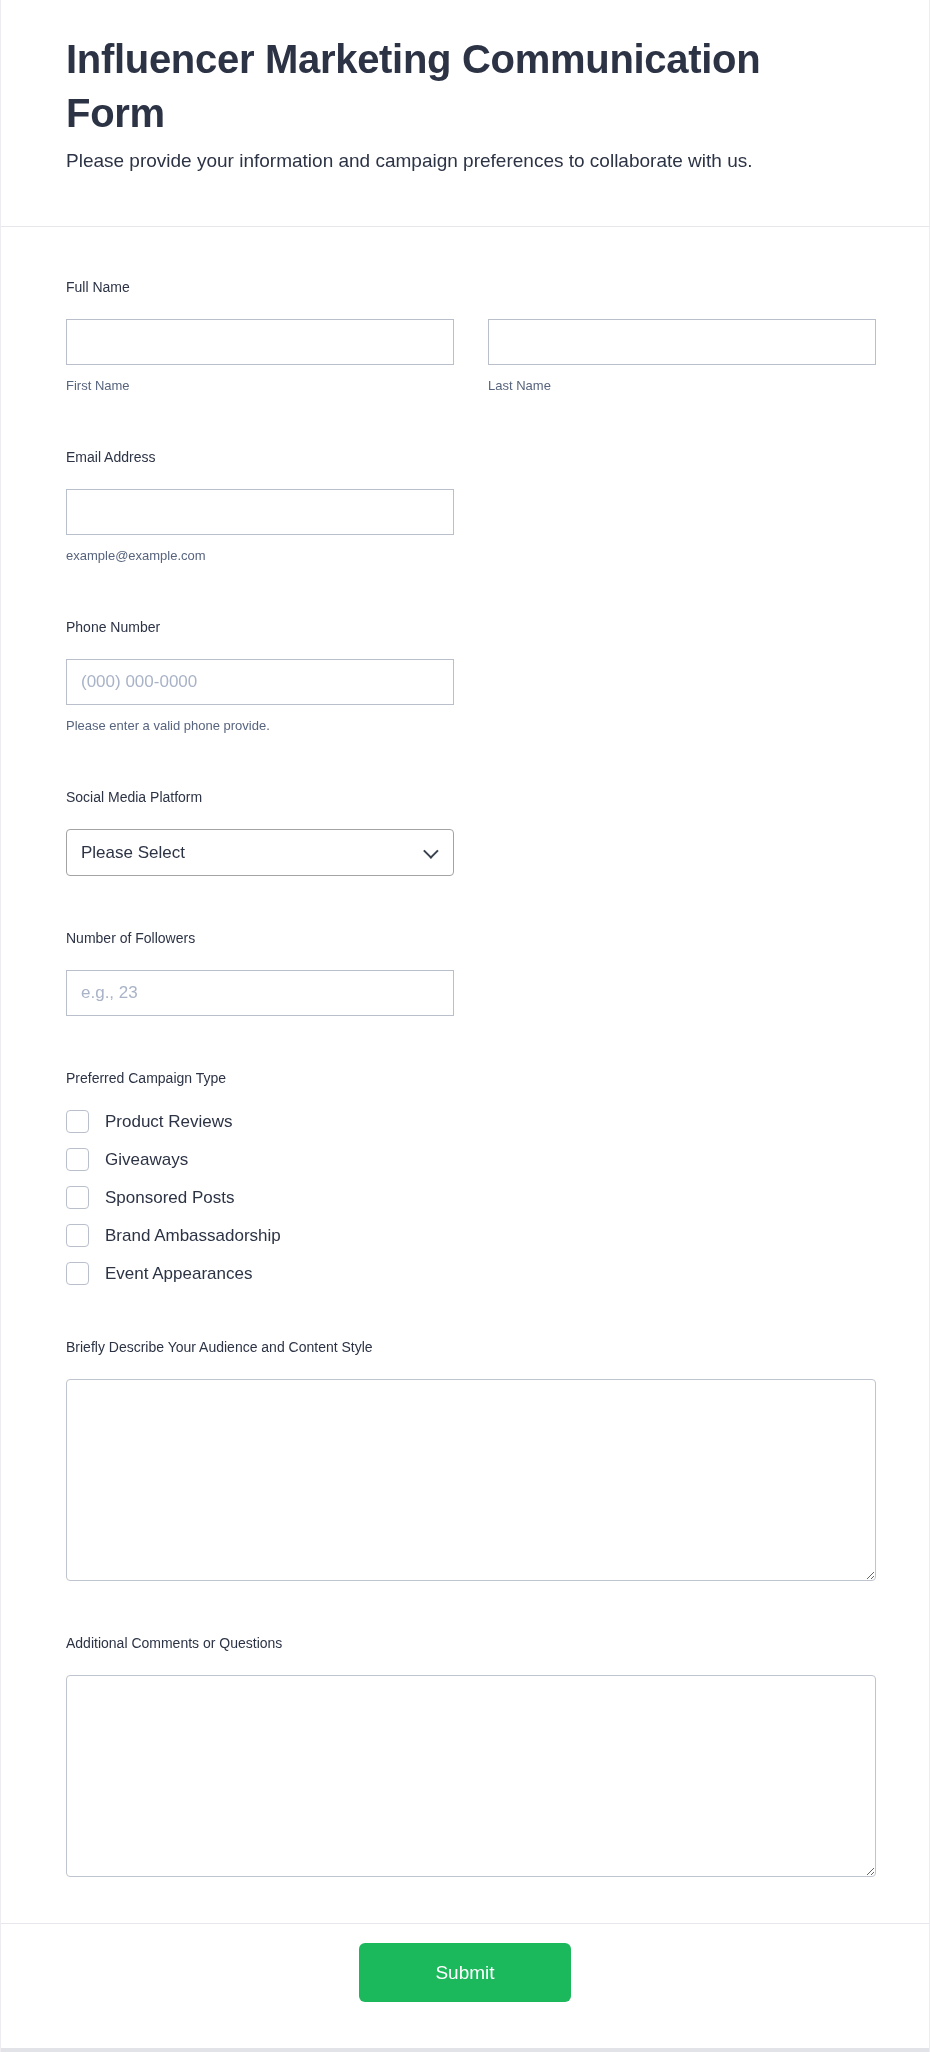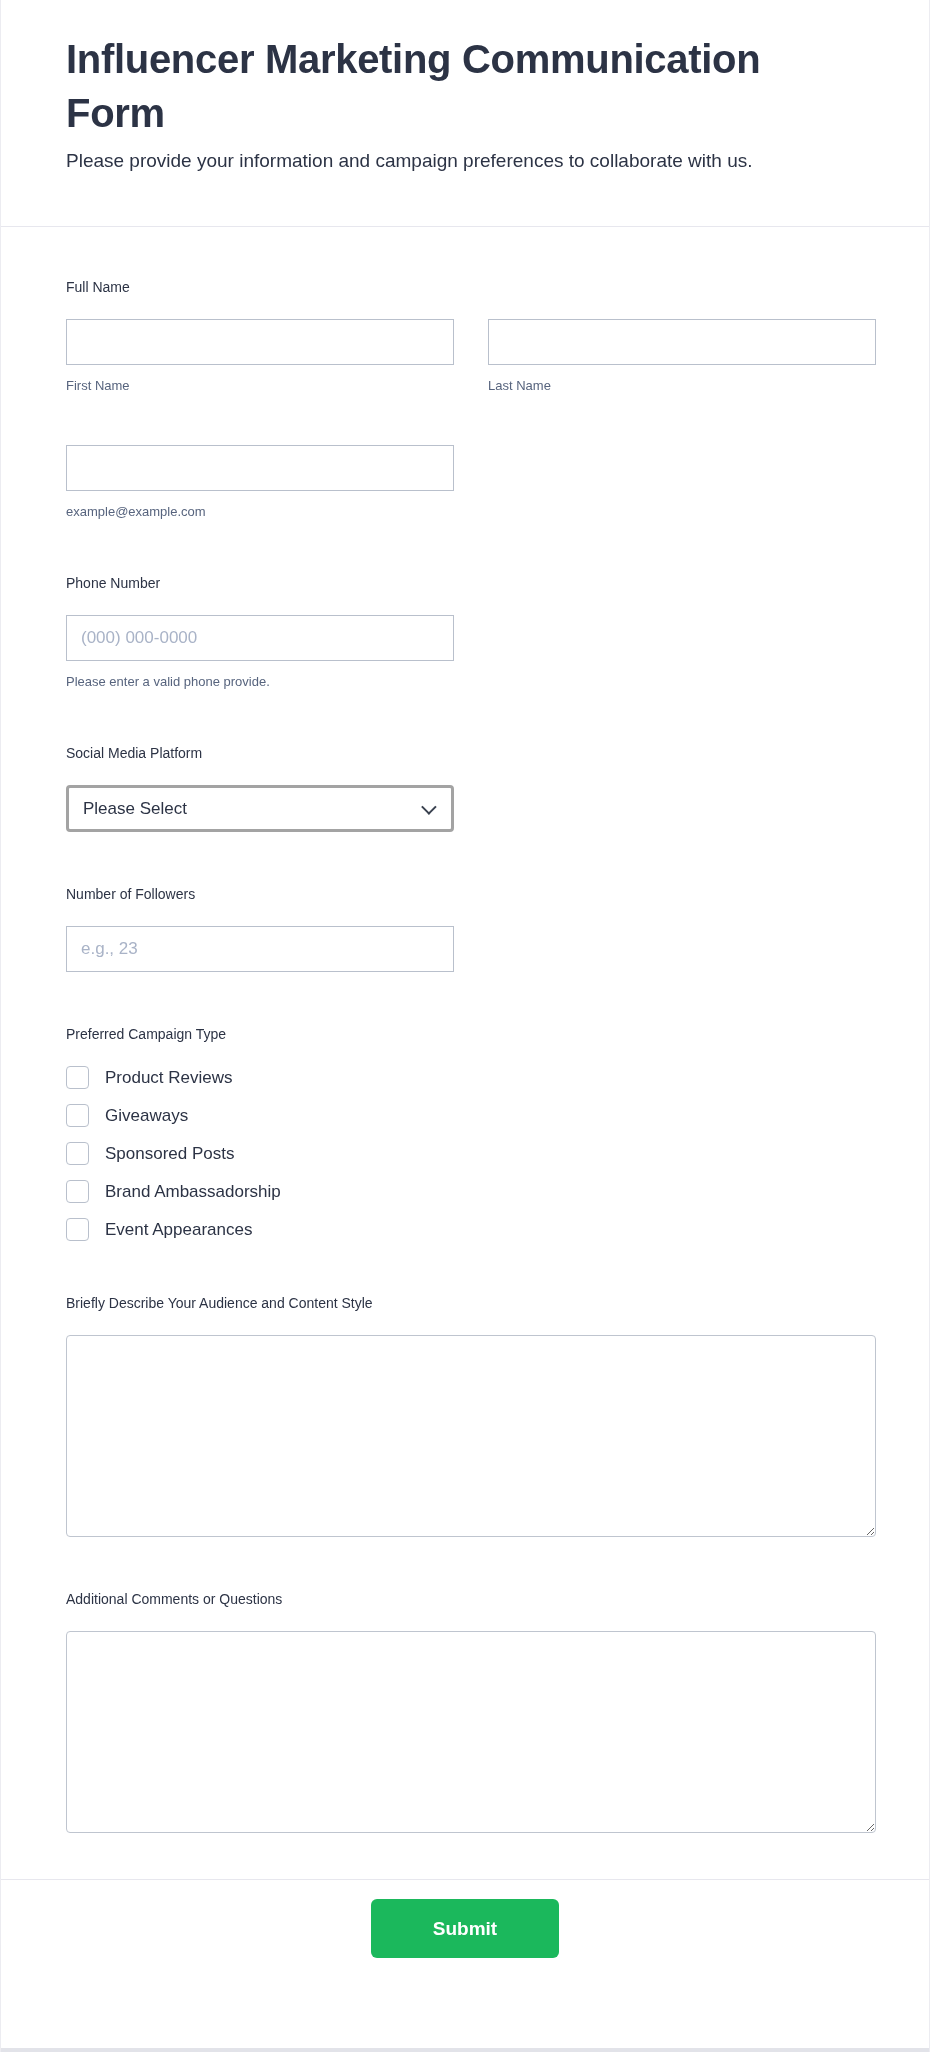--- a/index.html
+++ b/index.html
@@ -81,21 +81,21 @@
     font-size: 13px;
     line-height: 18px;
     color: #57647e;
   }
 
   
   .select-box {
     box-sizing: border-box;
     width: 388px;
     height: 47px;
-    border: 3px solid #a3a3a3;
+    border: 1px solid #a3a3a3;
     border-radius: 4px;
     background: #ffffff;
     display: flex;
     align-items: center;
     justify-content: space-between;
     padding: 0 18px 0 14px;
     font-size: 17px;
     color: #2c3345;
     cursor: pointer;
   }
@@ -145,29 +145,29 @@
   }
 
   .textarea-label-gap { margin-bottom: 20px; }
 
   
   .submit-row {
     padding-top: 19px;
     text-align: center;
   }
   .submit-button {
-    width: 188px;
+    width: 212px;
     height: 59px;
     background: #1bb85c;
     color: #ffffff;
     border: none;
     border-radius: 6px;
     font-family: "Liberation Sans", sans-serif;
     font-size: 19px;
-    font-weight: 700;
+    font-weight: 400;
     cursor: pointer;
   }
 
   .bottom-strip {
     position: absolute;
     left: 0;
     bottom: 0;
     width: 100%;
     height: 4px;
     background: #e2e3e9;
@@ -193,20 +193,21 @@
         <div class="sublabel">First Name</div>
       </div>
       <div class="half-col">
         <input type="text" class="text-input" style="">
         <div class="sublabel">Last Name</div>
       </div>
     </div>
   </div>
 
   <div class="question">
+    <div class="field-label">Email Address</div>
     <input type="text" class="text-input" style="">
     <div class="sublabel">example@example.com</div>
   </div>
 
   <div class="question">
     <div class="field-label">Phone Number</div>
     <input type="text" class="text-input" placeholder="(000) 000-0000" style="">
     <div class="sublabel">Please enter a valid phone provide.</div>
   </div>
 

